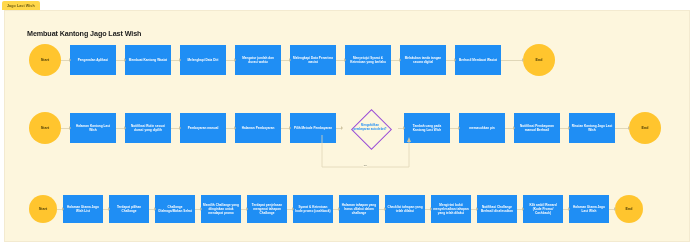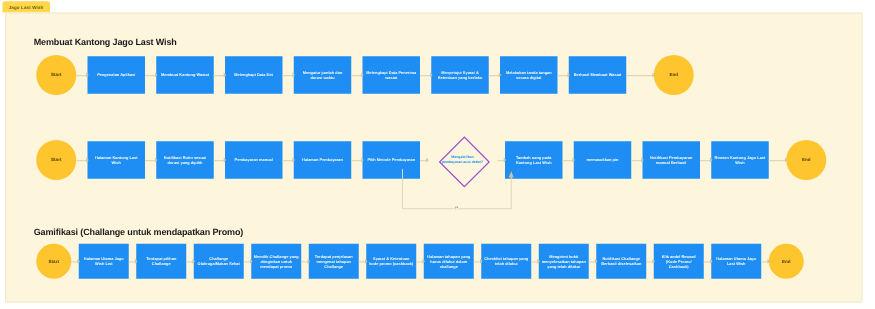--- a/index.html
+++ b/index.html
@@ -227,21 +227,20 @@
       </div>
 
       <svg class="loop" style="left:300px;top:50px;width:130px;height:42px;" viewBox="0 0 130 42">
         <path d="M17,0 L17,32 L104,32 L104,6" fill="none" stroke="#e0d7b8" stroke-width="0.8"></path>
         <polygon points="104,2 102,7 106,7" fill="#cfc4a1"></polygon>
       </svg>
       <div class="lbl" style="left:358px;top:79px;">ya</div>
     </div>
 
     <div class="section" style="left:0;top:162px;width:686px;height:68px;">
-      <div class="sec-title" style="left:22px;top:8px;">Gamifikasi (Challange untuk mendapatkan Promo)</div>
       <div class="row" style="left:24px;top:22px;">
 
         <div class="node term" style="width:28px;height:28px;">
           <span>Start</span>
           </div>
         <div class="conn" style="width:6px;"></div>
 
         <div class="node box" style="width:40px;height:28px;">
           <span>Halaman Utama Jago Wish List</span>
           </div>

